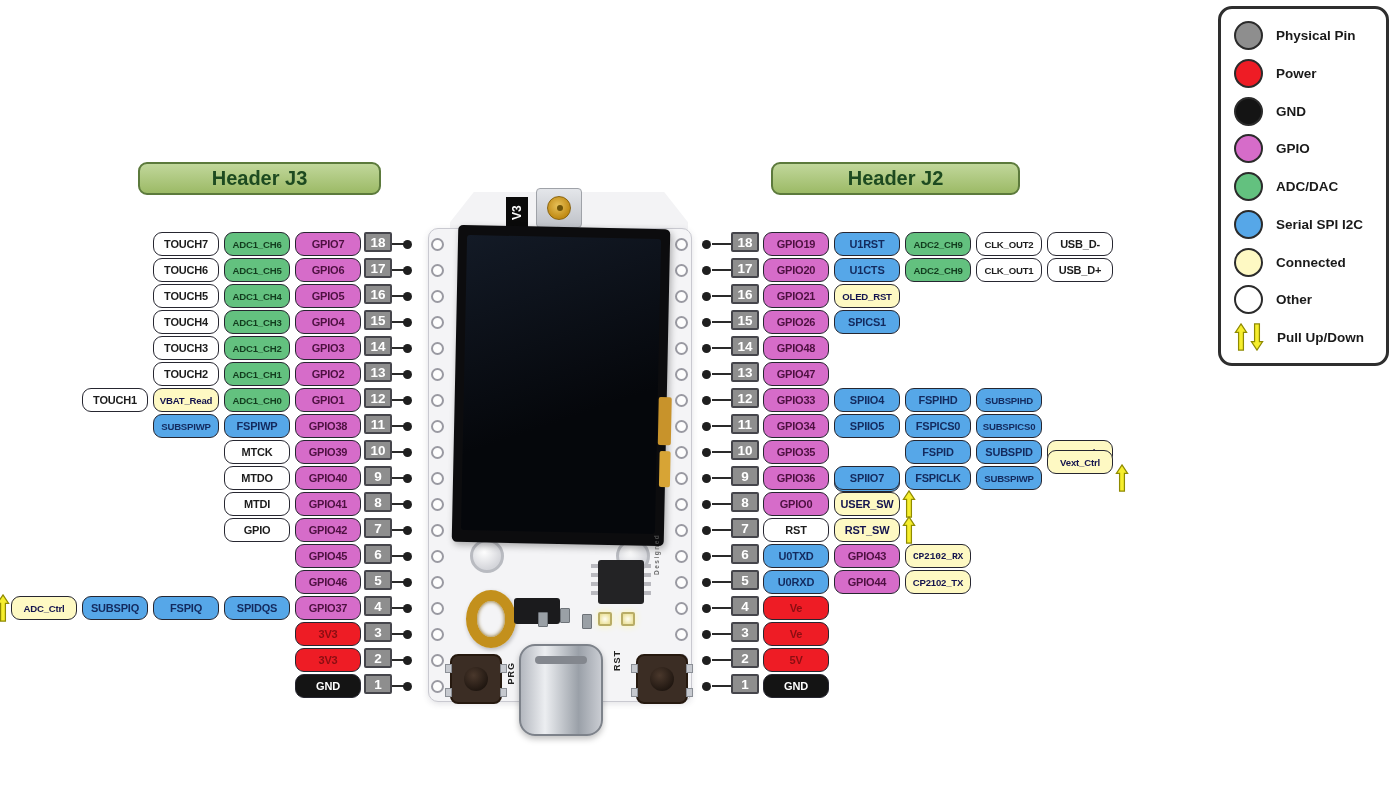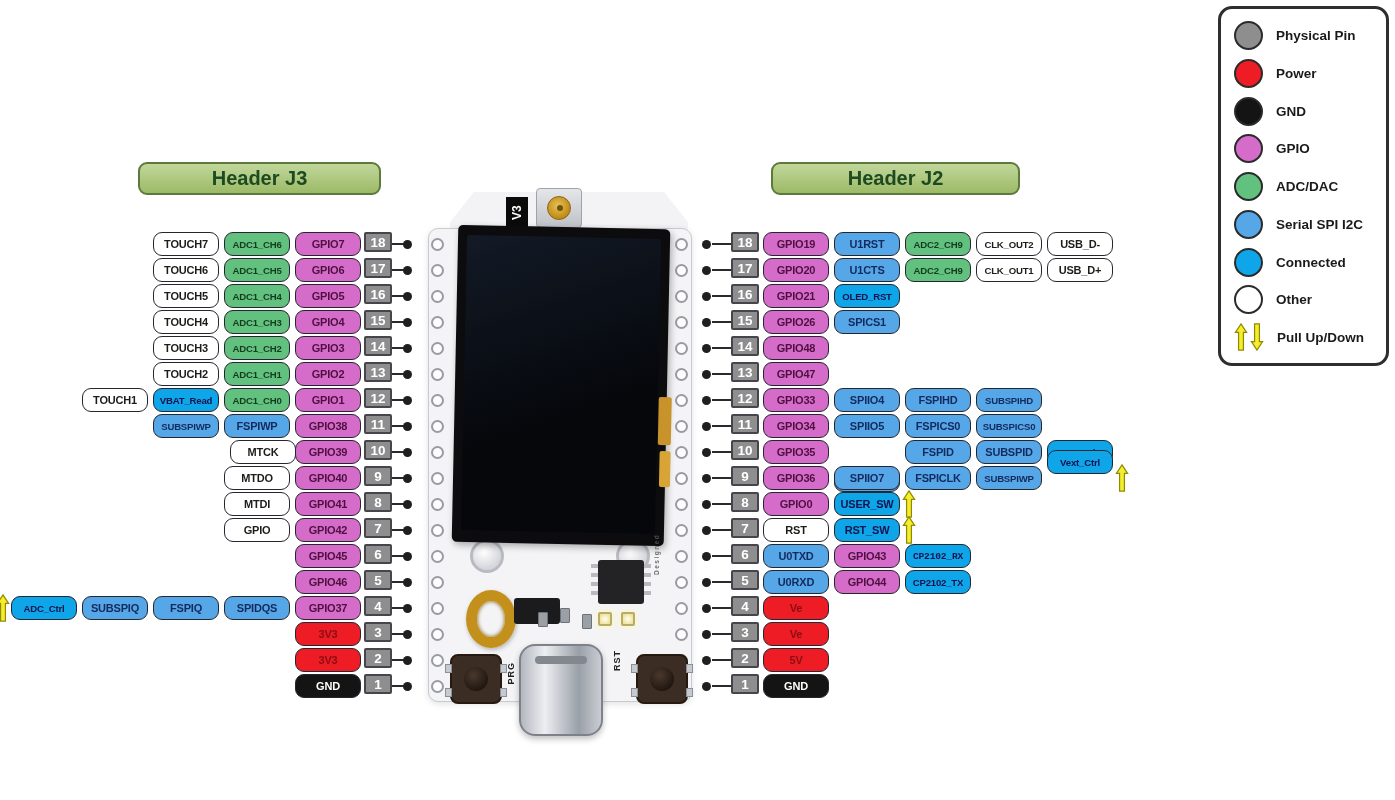--- a/index.html
+++ b/index.html
@@ -11,21 +11,21 @@
   .pin-chip{
     position:absolute;height:24px;width:66px;box-sizing:border-box;
     border:1.6px solid #262630;border-radius:9px;
     display:flex;align-items:center;justify-content:center;
     font-size:11px;font-weight:700;letter-spacing:-0.2px;white-space:nowrap;
   }
   .pin-chip.long{font-size:9.6px;}
   .t-gpio{background:#d66cc9;color:#4d1040;}
   .t-adc{background:#63c17f;color:#123c1e;}
   .t-serial{background:#56a7e8;color:#132a5e;}
-  .t-connected{background:#0ea5e9;color:#13134e;text-align:center;}
+  .t-connected{background:#fef9c3;color:#13134e;text-align:center;}
   .t-other{background:#ffffff;color:#1c1c1c;}
   .t-power{background:#ee1c25;color:#8a0e12;}
   .t-gnd{background:#141414;color:#ffffff;}
   .t-physical{background:#8e8e8e;color:#ffffff;}
   .pin-badge{
     position:absolute;height:20px;width:28px;box-sizing:border-box;
     background:#8e8e8e;border:2px solid #45454b;border-radius:2px;
     display:flex;align-items:center;justify-content:center;
     color:#fff;font-size:13.5px;font-weight:800;
   }
@@ -257,21 +257,21 @@
       <div class="solder-line" style="left: 392px; top: 398.5px; width: 13px;"></div>
       <div class="solder-dot" style="left: 403px; top: 395.5px;"></div>
       <div class="pin-badge" style="left: 364px; top: 414px;">11</div>
       <div class="pin-chip t-gpio" style="left: 295px; top: 414px;">GPIO38</div>
       <div class="pin-chip t-serial" style="left: 224px; top: 414px;">FSPIWP</div>
       <div class="pin-chip t-serial long" style="left: 153px; top: 414px;">SUBSPIWP</div>
       <div class="solder-line" style="left: 392px; top: 424.5px; width: 13px;"></div>
       <div class="solder-dot" style="left: 403px; top: 421.5px;"></div>
       <div class="pin-badge" style="left: 364px; top: 440px;">10</div>
       <div class="pin-chip t-gpio" style="left: 295px; top: 440px;">GPIO39</div>
-      <div class="pin-chip t-other" style="left: 224px; top: 440px; margin-left: 6px;">MTCK</div>
+      <div class="pin-chip t-other" style="left: 224px; top: 440px;">MTCK</div>
       <div class="solder-line" style="left: 392px; top: 450.5px; width: 13px;"></div>
       <div class="solder-dot" style="left: 403px; top: 447.5px;"></div>
       <div class="pin-badge" style="left: 364px; top: 466px;">9</div>
       <div class="pin-chip t-gpio" style="left: 295px; top: 466px;">GPIO40</div>
       <div class="pin-chip t-other" style="left: 224px; top: 466px;">MTDO</div>
       <div class="solder-line" style="left: 392px; top: 476.5px; width: 13px;"></div>
       <div class="solder-dot" style="left: 403px; top: 473.5px;"></div>
       <div class="pin-badge" style="left: 364px; top: 492px;">8</div>
       <div class="pin-chip t-gpio" style="left: 295px; top: 492px;">GPIO41</div>
       <div class="pin-chip t-other" style="left: 224px; top: 492px;">MTDI</div>

